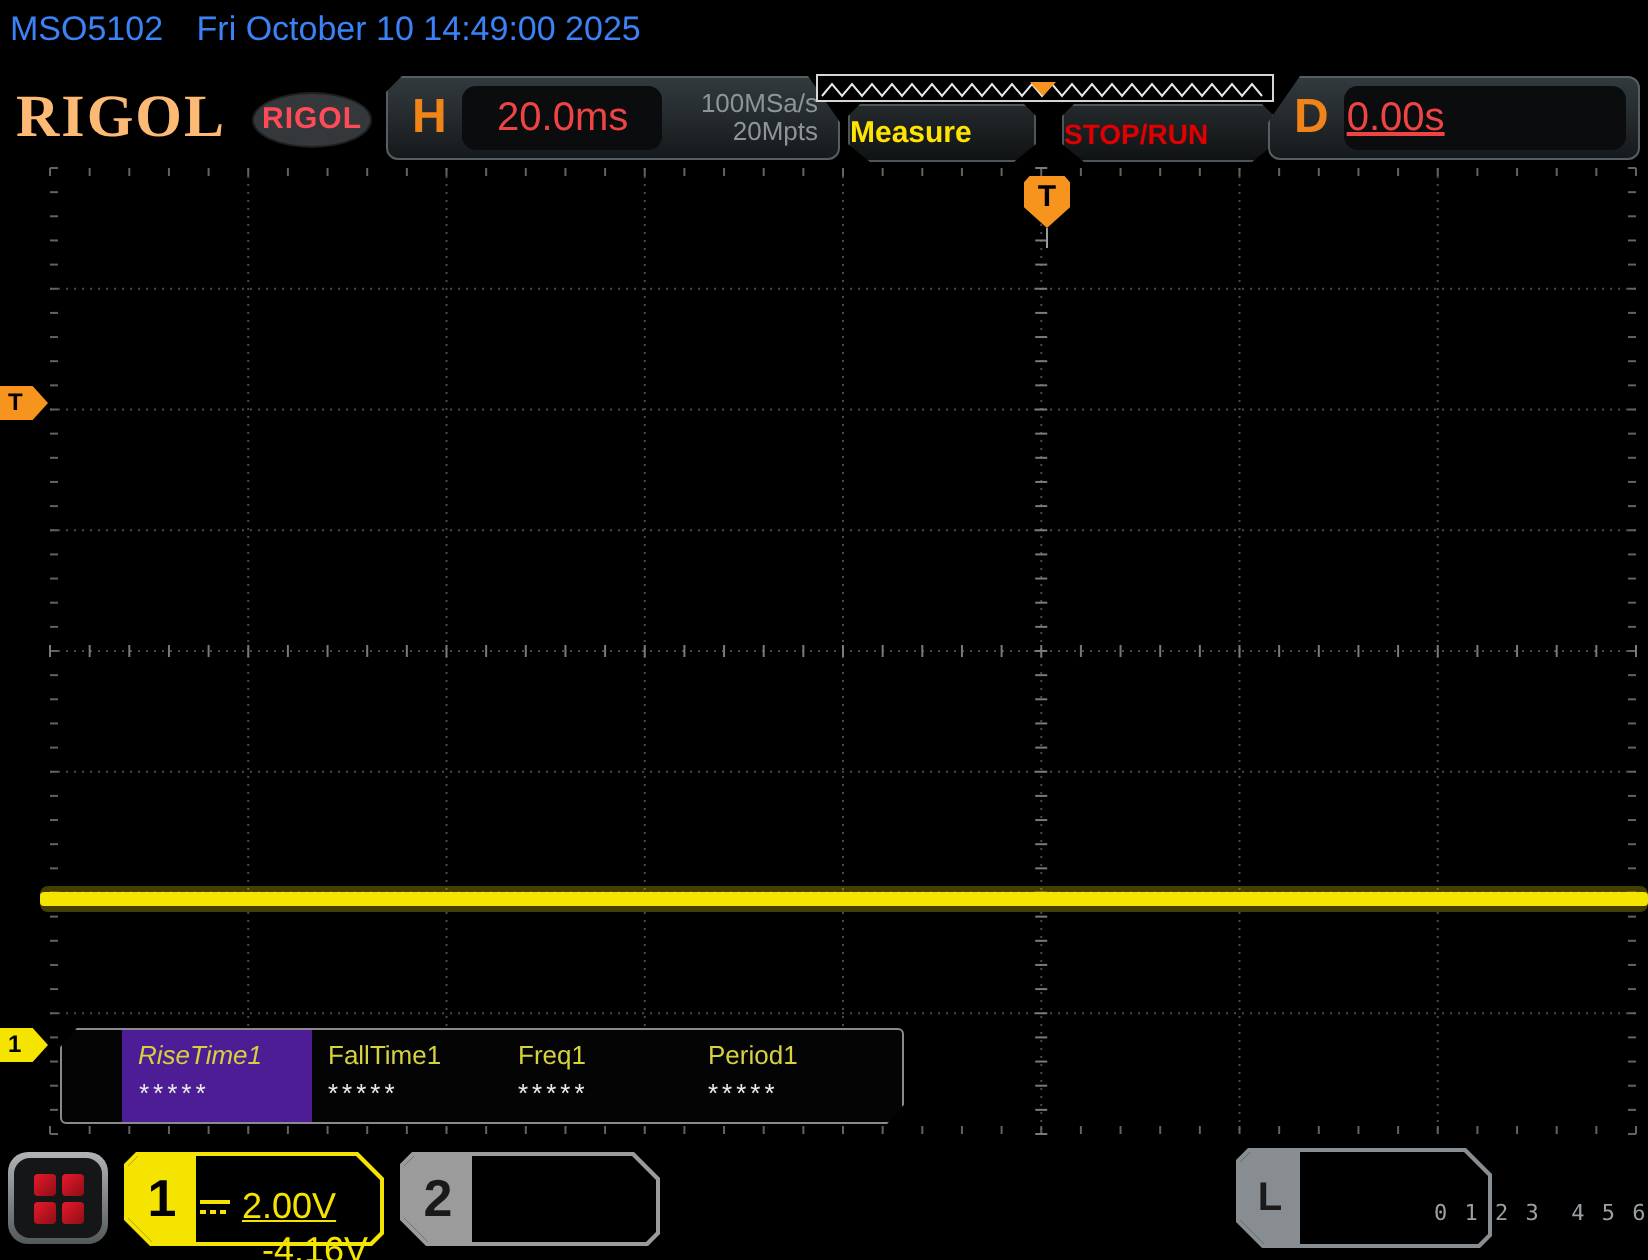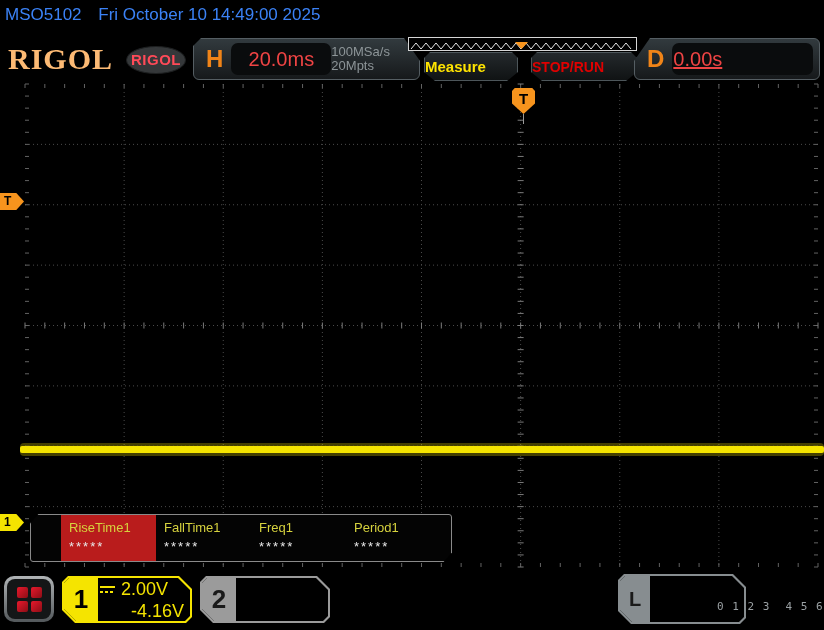--- a/index.html
+++ b/index.html
@@ -23,21 +23,21 @@
         clip-path:polygon(0 8px,8px 0,calc(100% - 16px) 0,100% 55%,100% 100%,0 100%);}
   .d-panel{left:634px;width:186px;border-radius:6px;
         clip-path:polygon(16px 0,100% 0,100% 100%,0 100%,0 55%);}
   .hd-letter{font-size:24px;font-weight:bold;color:#f08418;margin:0 8px 0 12px;}
   .inset-box{background:#0a0c0d;border-radius:7px;border:1px solid #05060
 
 7;color:#ef4444;
         font-size:20px;height:32px;line-height:32px;}
   .h-inset{width:100px;text-align:center;}
   .d-inset{flex:1;margin-right:6px;padding-left:1px;text-decoration:underline;}
-  .srate{flex:1;text-align:left;color:#8d9598;font-size:13px;line-height:14px;
+  .srate{flex:1;text-align:right;color:#8d9598;font-size:13px;line-height:14px;
         padding-right:10px;}
   .wavebar{position:absolute;left:408px;top:37px;width:229px;height:14px;background:#000;
         border:1px solid #d6d6d6;box-sizing:border-box;}
   .tb-btn{position:absolute;top:52px;height:29px;background:linear-gradient(#24292c,#101314);
         border:1px solid #4d565a;box-sizing:border-box;text-align:left;font-weight:bold;
         clip-path:polygon(6px 0,calc(100% - 6px) 0,100% 6px,100% calc(100% - 9px),
         calc(100% - 11px) 100%,11px 100%,0 calc(100% - 9px),0 6px);}
   .measure-btn{left:424px;width:94px;color:#ffe400;font-size:15px;line-height:28px;}
   .stoprun-btn{left:531px;width:106px;color:#e00000;font-size:14px;line-height:28px;}
 
@@ -51,21 +51,21 @@
   .trig-pos{position:absolute;left:512px;top:8px;width:23px;height:26px;background:#f7941d;
         clip-path:polygon(0 12%,12% 0,88% 0,100% 12%,100% 60%,50% 100%,0 60%);
         color:#000;font-size:15px;font-weight:bold;text-align:center;line-height:22px;}
   .trig-pos-stem{position:absolute;left:523px;top:34px;width:1px;height:10px;background:#9a9a9a;}
 
   
   .meas-panel{position:absolute;left:30px;top:434px;width:422px;height:48px;background:#040404;
         border:1px solid #8a8a8a;border-radius:3px;box-sizing:border-box;display:flex;
         padding-left:30px;clip-path:polygon(0 20%,2% 0,100% 0,100% 80%,98% 100%,0 100%);}
   .meas-cell{width:95px;height:100%;padding:5px 0 0 8px;box-sizing:border-box;}
-  .meas-cell.selected{background:#b91c1c;}
+  .meas-cell.selected{background:#4c1d95;font-style:italic;}
   .meas-label{color:#d6d23e;font-size:13px;}
   .meas-value{color:#e8e8e8;font-size:13px;letter-spacing:2px;margin-top:4px;}
 
   
   .bottom-bar{position:absolute;left:0;top:572px;width:824px;height:58px;background:#000;}
   .menu-icon{position:absolute;left:4px;top:4px;width:50px;height:46px;border-radius:10px;
         background:linear-gradient(#b0b4b6,#53585b);}
   .menu-icon-inner{position:absolute;inset:3px;border-radius:8px;background:#141617;
         display:grid;grid-template-columns:11px 11px;grid-template-rows:11px 11px;gap:3px;
         align-content:center;justify-content:center;}
@@ -73,21 +73,21 @@
 
   .badge{position:absolute;top:4px;width:130px;height:47px;}
   .badge .shape{position:absolute;inset:0;
         clip-path:polygon(0 6px,6px 0,calc(100% - 13px) 0,100% 13px,100% calc(100% - 6px),
         calc(100% - 6px) 100%,13px 100%,0 calc(100% - 13px));}
   .badge .inner{position:absolute;inset:2px;background:#000;
         clip-path:polygon(0 5px,5px 0,calc(100% - 12px) 0,100% 12px,100% calc(100% - 5px),
         calc(100% - 5px) 100%,12px 100%,0 calc(100% - 12px));}
   .badge .tab{position:absolute;left:0;top:0;bottom:0;width:34px;
         font-size:26px;font-weight:bold;text-align:center;line-height:43px;}
-  .badge .vals{position:absolute;left:38px;top:0;right:8px;bottom:0;padding-top:3px;}
+  .badge .vals{position:absolute;left:38px;top:0;right:8px;bottom:0;padding-top:17px;text-decoration:underline;}
   .badge .line1{display:flex;align-items:center;font-size:18px;}
   .badge .line2{text-align:right;font-size:18px;margin-top:1px;}
   .ch1-badge{left:62px;}
   .ch1-badge .shape{background:#f5e400;}
   .ch1-badge .tab{background:#f5e400;color:#000;}
   .ch1-badge .vals{color:#f5e400;}
   .ch2-badge{left:200px;}
   .ch2-badge .shape{background:#9b9b9b;}
   .ch2-badge .tab{background:#9b9b9b;color:#1a1a1a;}
   .ch2-badge .vals{color:#9b9b9b;}

